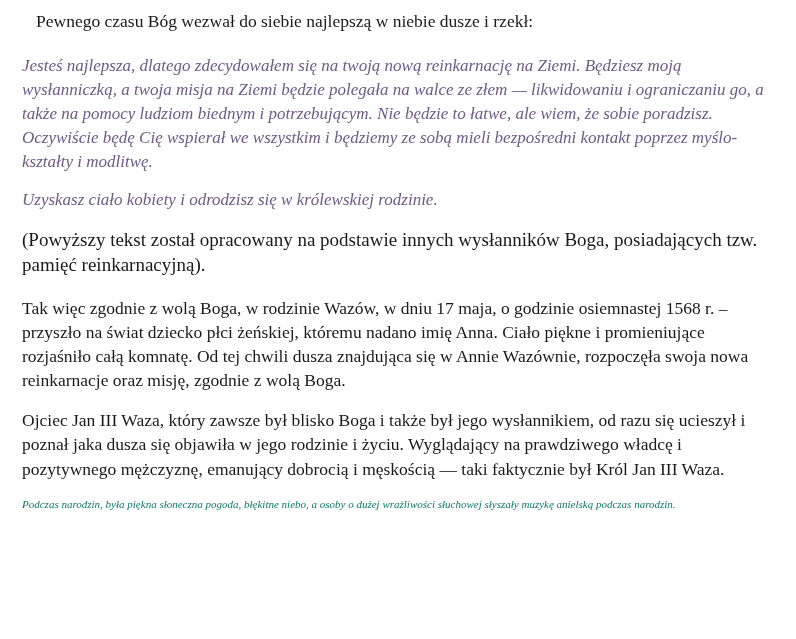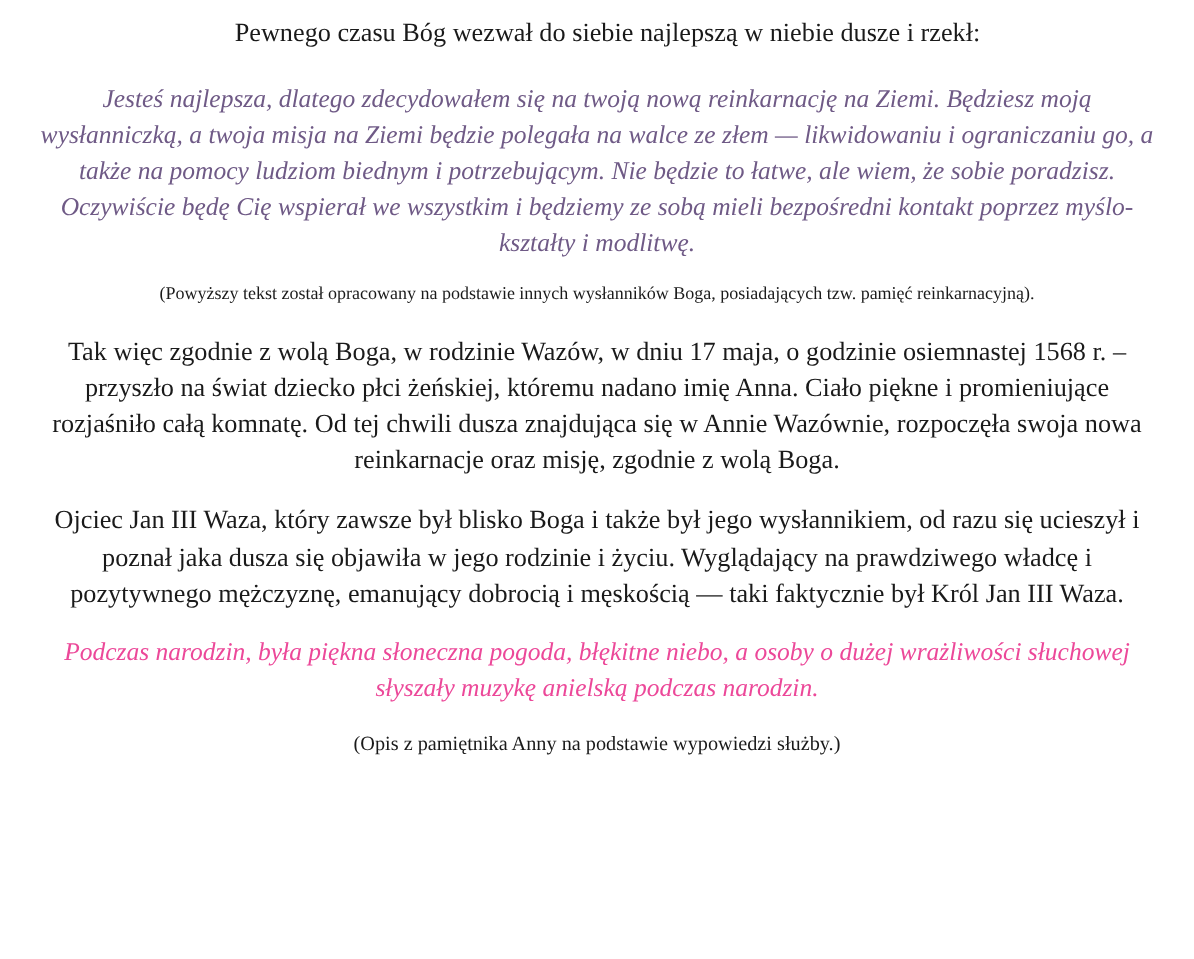--- a/index.html
+++ b/index.html
@@ -13,21 +13,20 @@
     font-family: "Liberation Serif", serif;
     color: #1a1a1a;
     overflow: hidden;
   }
   .page {
     box-sizing: border-box;
     width: 796px;
     height: 639px;
     padding: 10px 22px 0 22px;
     background: #ffffff;
-    text-align: center;
   }
   p {
     margin: 0 0 14px 0;
   }
   .lead {
     font-size: 17.5px;
     line-height: 1.35;
     color: #1a1a1a;
     text-indent: 14px;
     margin-bottom: 20px;
@@ -38,60 +37,60 @@
     font-style: italic;
     color: #7a5e86;
   }
   .quote-purple {
     color: #6f5a86;
   }
   .quote-short {
     margin-bottom: 16px;
   }
   .note {
-    font-size: 12px;
+    font-size: 19px;
     line-height: 1.3;
     color: #1a1a1a;
     margin-bottom: 18px;
   }
   .body-text {
     font-size: 17.5px;
     line-height: 1.38;
     color: #1a1a1a;
     margin-bottom: 16px;
     font-family: Liberation Serif, serif;
   }
   .quote-mauve {
-    font-size: 17px;
+    font-size: 11px;
     line-height: 1.42;
     font-style: italic;
-    color: #ec4899;
+    color: #0f766e;
     margin-bottom: 16px;
   }
   .footer-note {
     font-size: 13.5px;
     line-height: 1.3;
     color: #1a1a1a;
     margin-bottom: 0;
   }
 </style>
 </head>
 <body>
 
 <div class="page">
 
   <p class="lead">Pewnego czasu Bóg wezwał do siebie najlepszą w niebie dusze i rzekł:</p>
 
   <p class="quote quote-purple">Jesteś najlepsza, dlatego zdecydowałem się na twoją nową reinkarnację na Ziemi. Będziesz moją wysłanniczką, a twoja misja na Ziemi będzie polegała na walce ze złem — likwidowaniu i ograniczaniu go, a także na pomocy ludziom biednym i potrzebującym. Nie będzie to łatwe, ale wiem, że sobie poradzisz. Oczywiście będę Cię wspierał we wszystkim i będziemy ze sobą mieli bezpośredni kontakt poprzez myślo-kształty i modlitwę.</p>
 
+  <p class="quote quote-purple quote-short">Uzyskasz ciało kobiety i odrodzisz się w królewskiej rodzinie.</p>
 
   <p class="note">(Powyższy tekst został opracowany na podstawie innych wysłanników Boga, posiadających tzw. pamięć reinkarnacyjną).</p>
 
   <p class="body-text">Tak więc zgodnie z wolą Boga, w rodzinie Wazów, w dniu 17 maja, o godzinie osiemnastej 1568 r. – przyszło na świat dziecko płci żeńskiej, któremu nadano imię Anna. Ciało piękne i promieniujące rozjaśniło całą komnatę. Od tej chwili dusza znajdująca się w Annie Wazównie, rozpoczęła swoja nowa reinkarnacje oraz misję, zgodnie z wolą Boga.</p>
 
   <p class="body-text">Ojciec Jan III Waza, który zawsze był blisko Boga i także był jego wysłannikiem, od razu się ucieszył i poznał jaka dusza się objawiła w jego rodzinie i życiu. Wyglądający na prawdziwego władcę i pozytywnego mężczyznę, emanujący dobrocią i męskością — taki faktycznie był Król Jan III Waza.</p>
 
   <p class="quote-mauve">Podczas narodzin, była piękna słoneczna pogoda, błękitne niebo, a osoby o dużej wrażliwości słuchowej słyszały muzykę anielską podczas narodzin.</p>
 
 
-  <p class="footer-note">(Opis z pamiętnika Anny na podstawie wypowiedzi służby.)</p>
 
 </div>
 
 </body></html>

